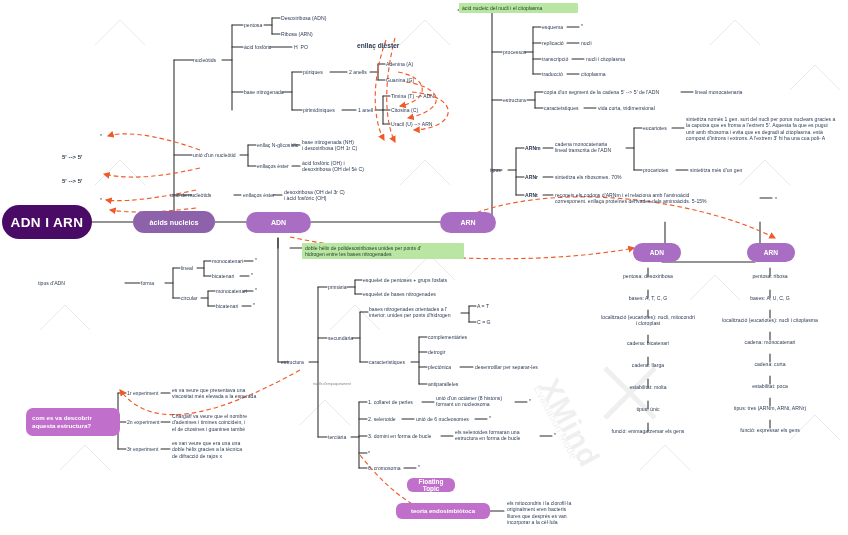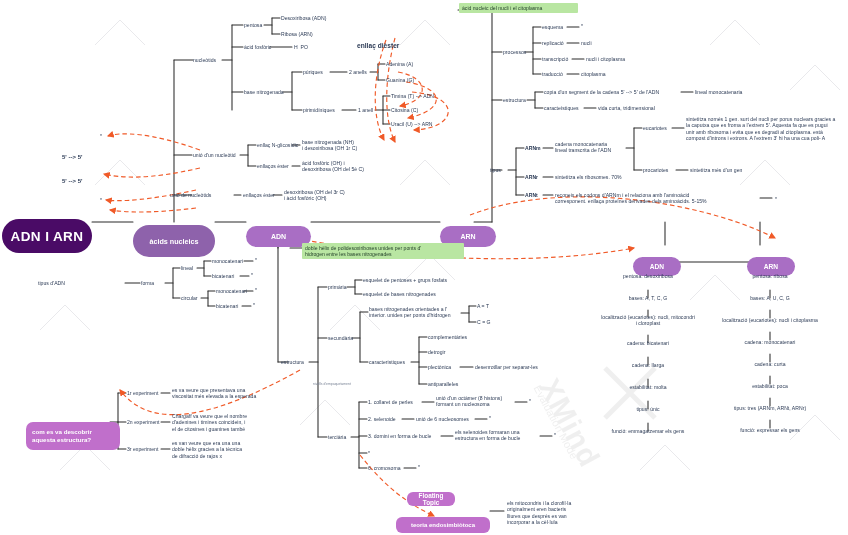--- a/index.html
+++ b/index.html
@@ -26,21 +26,20 @@
   .t.w{white-space:normal;}
   
   .pill{
     position:absolute;
     display:flex;align-items:center;justify-content:center;
     border-radius:999px;
     color:#ffffff;
     font-weight:bold;
     text-align:center;
     box-sizing:border-box;
-    margin-top:14px;
   }
   .pill.root{
     background:#4a0b66;
     font-size:13.5px;
     letter-spacing:.4px;
   }
   .pill.lvl1{
     background:#8e62ab;
     font-size:7.2px;
   }
@@ -342,21 +341,21 @@
       <path d="M470 215 C 560 180, 700 200, 775 238"></path>
 
       <path d="M300 370 C 210 420, 150 430, 120 390"></path>
 
       <path d="M360 455 C 380 480, 400 500, 434 516"></path>
     </g>
   </svg>
 
   <div class="pill root" style="left:2px;top:205px;width:90px;height:34px;">ADN I ARN</div>
 
-  <div class="pill lvl1" style="left:133px;top:211px;width:82px;height:32px;">àcids nucleics</div>
+  <div class="pill lvl1" style="left:133px;top:211px;width:82px;height:22px;">àcids nucleics</div>
 
   <div class="pill lvl2" style="left:246px;top:212px;width:65px;height:21px;">ADN</div>
 
   <div class="pill lvl2" style="left:440px;top:212px;width:56px;height:21px;">ARN</div>
 
   <div class="pill lvl2" style="left:633px;top:243px;width:48px;height:19px;font-size:6.6px;">ADN</div>
 
   <div class="pill lvl2" style="left:747px;top:243px;width:48px;height:19px;font-size:6.6px;">ARN</div>
 
   <div class="pill note" style="left:26px;top:408px;width:94px;height:28px;white-space:pre-line;">com es va descobrir

